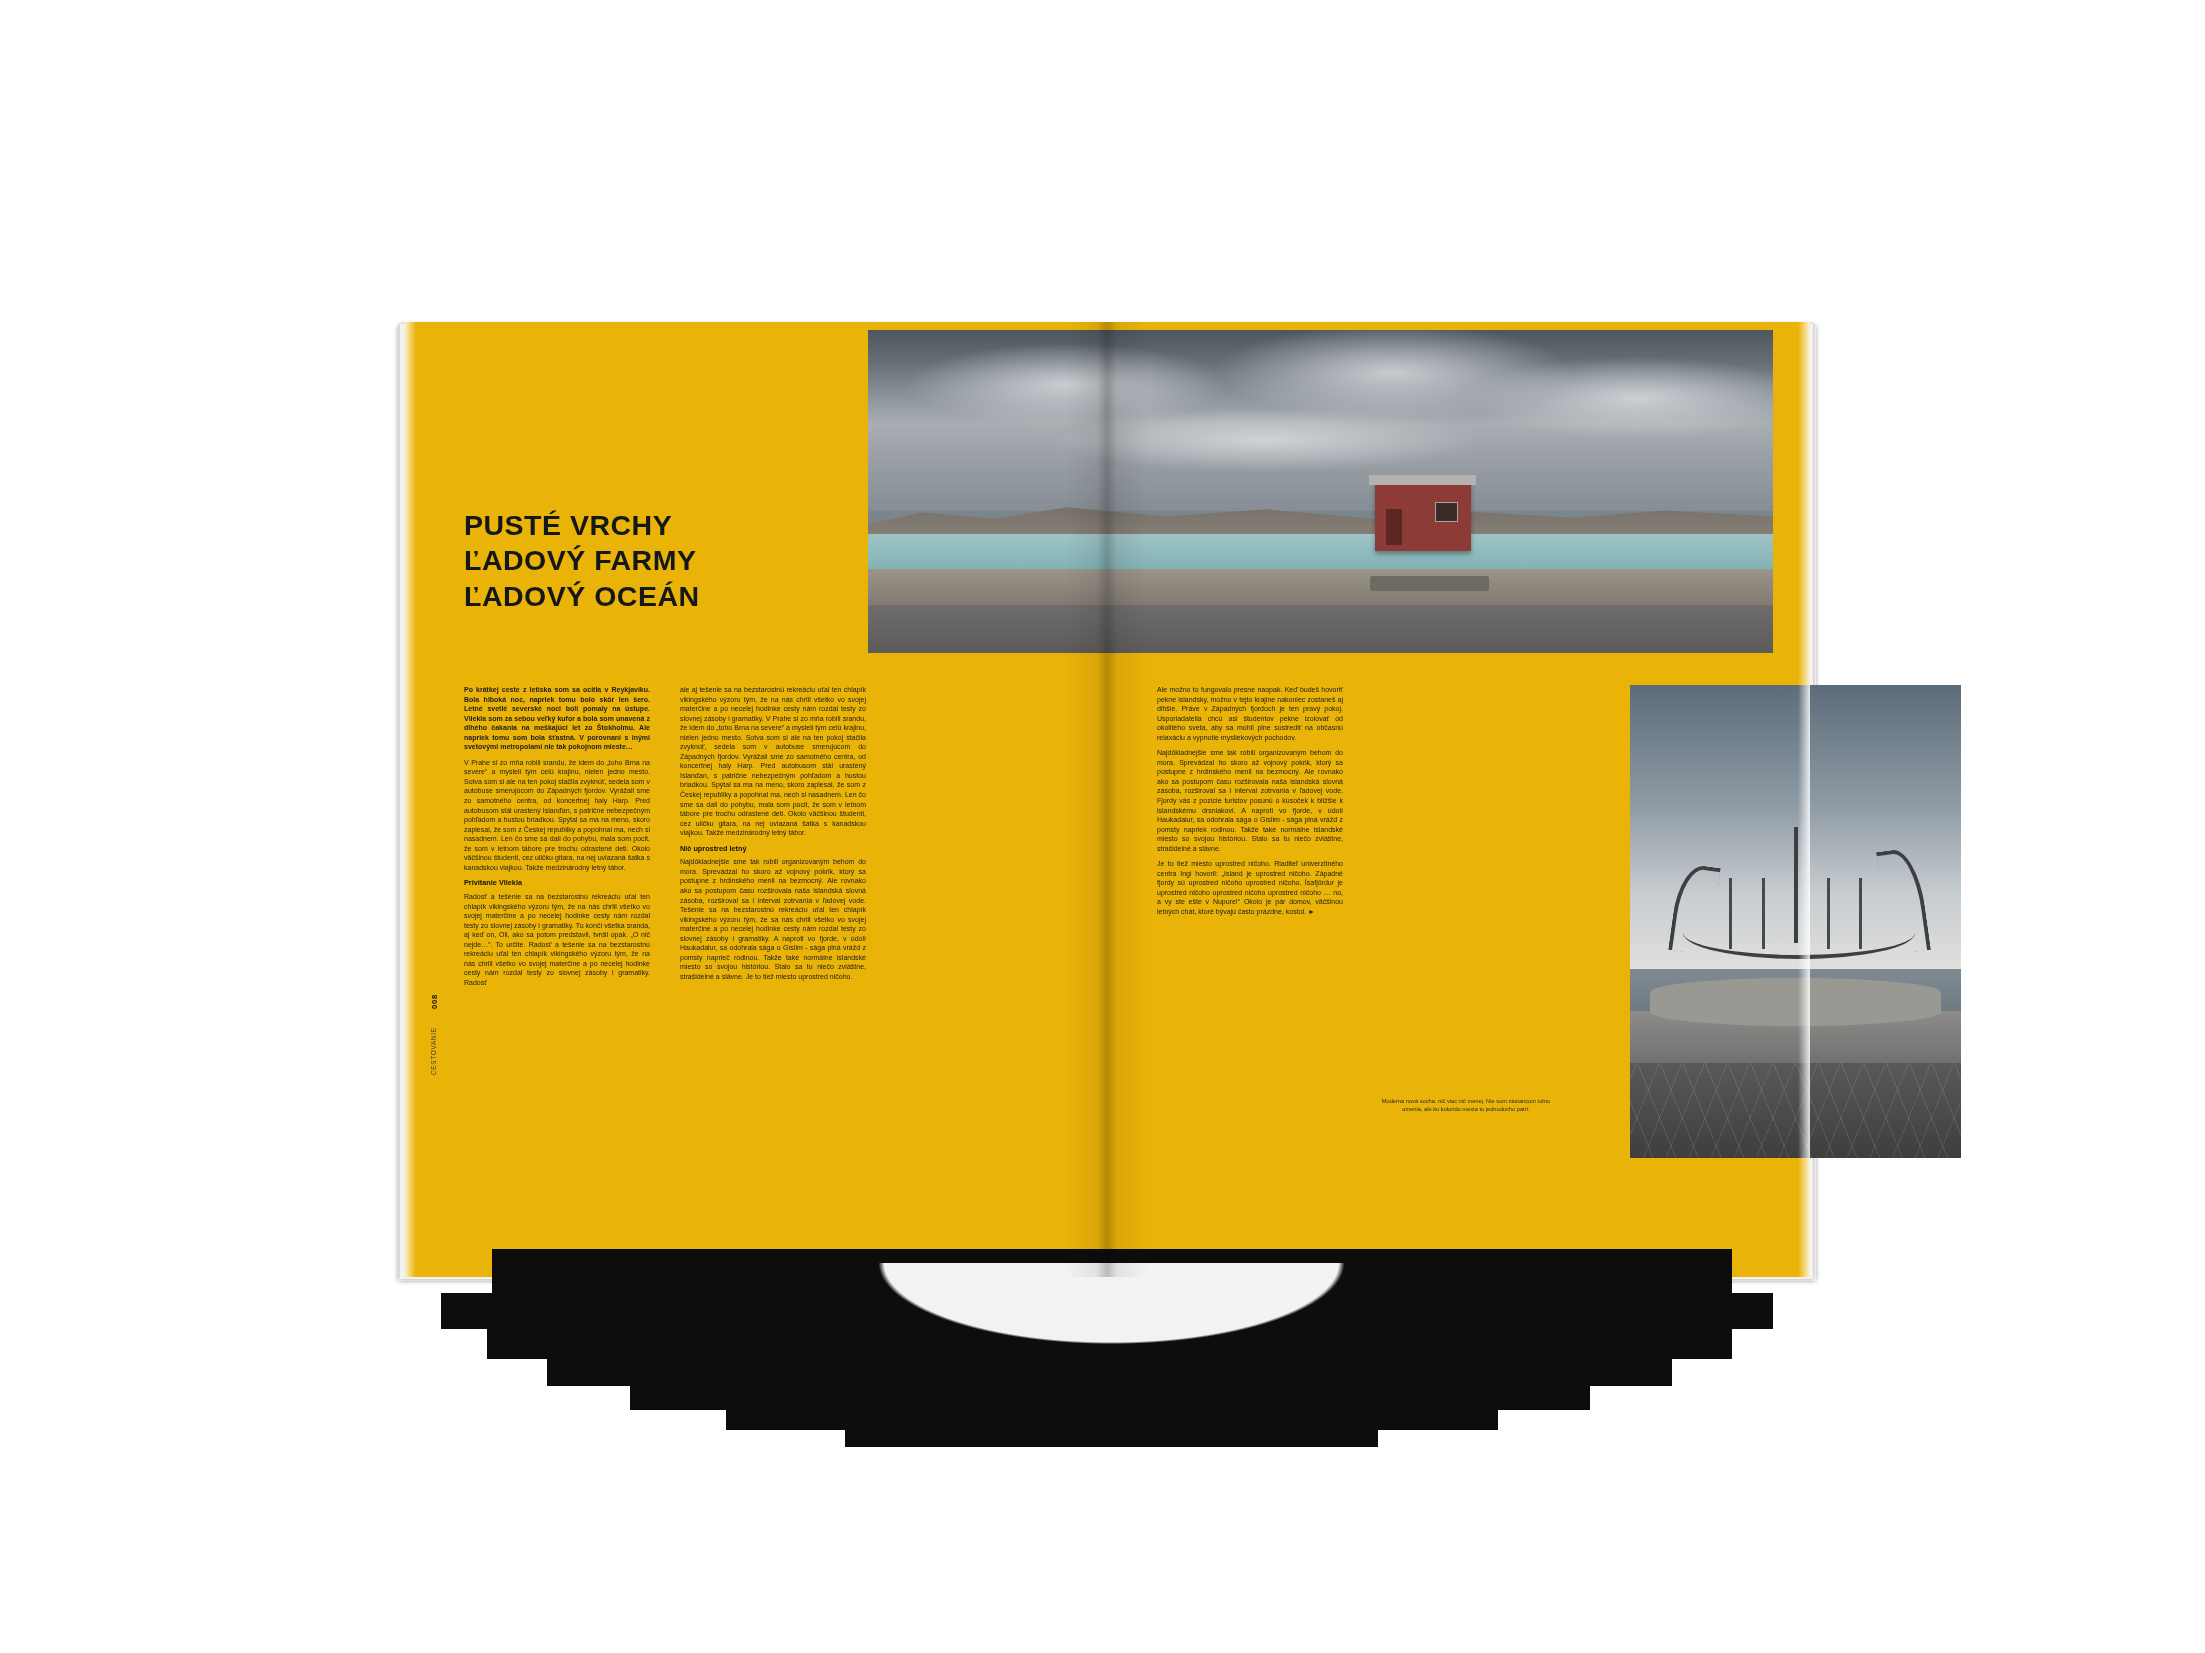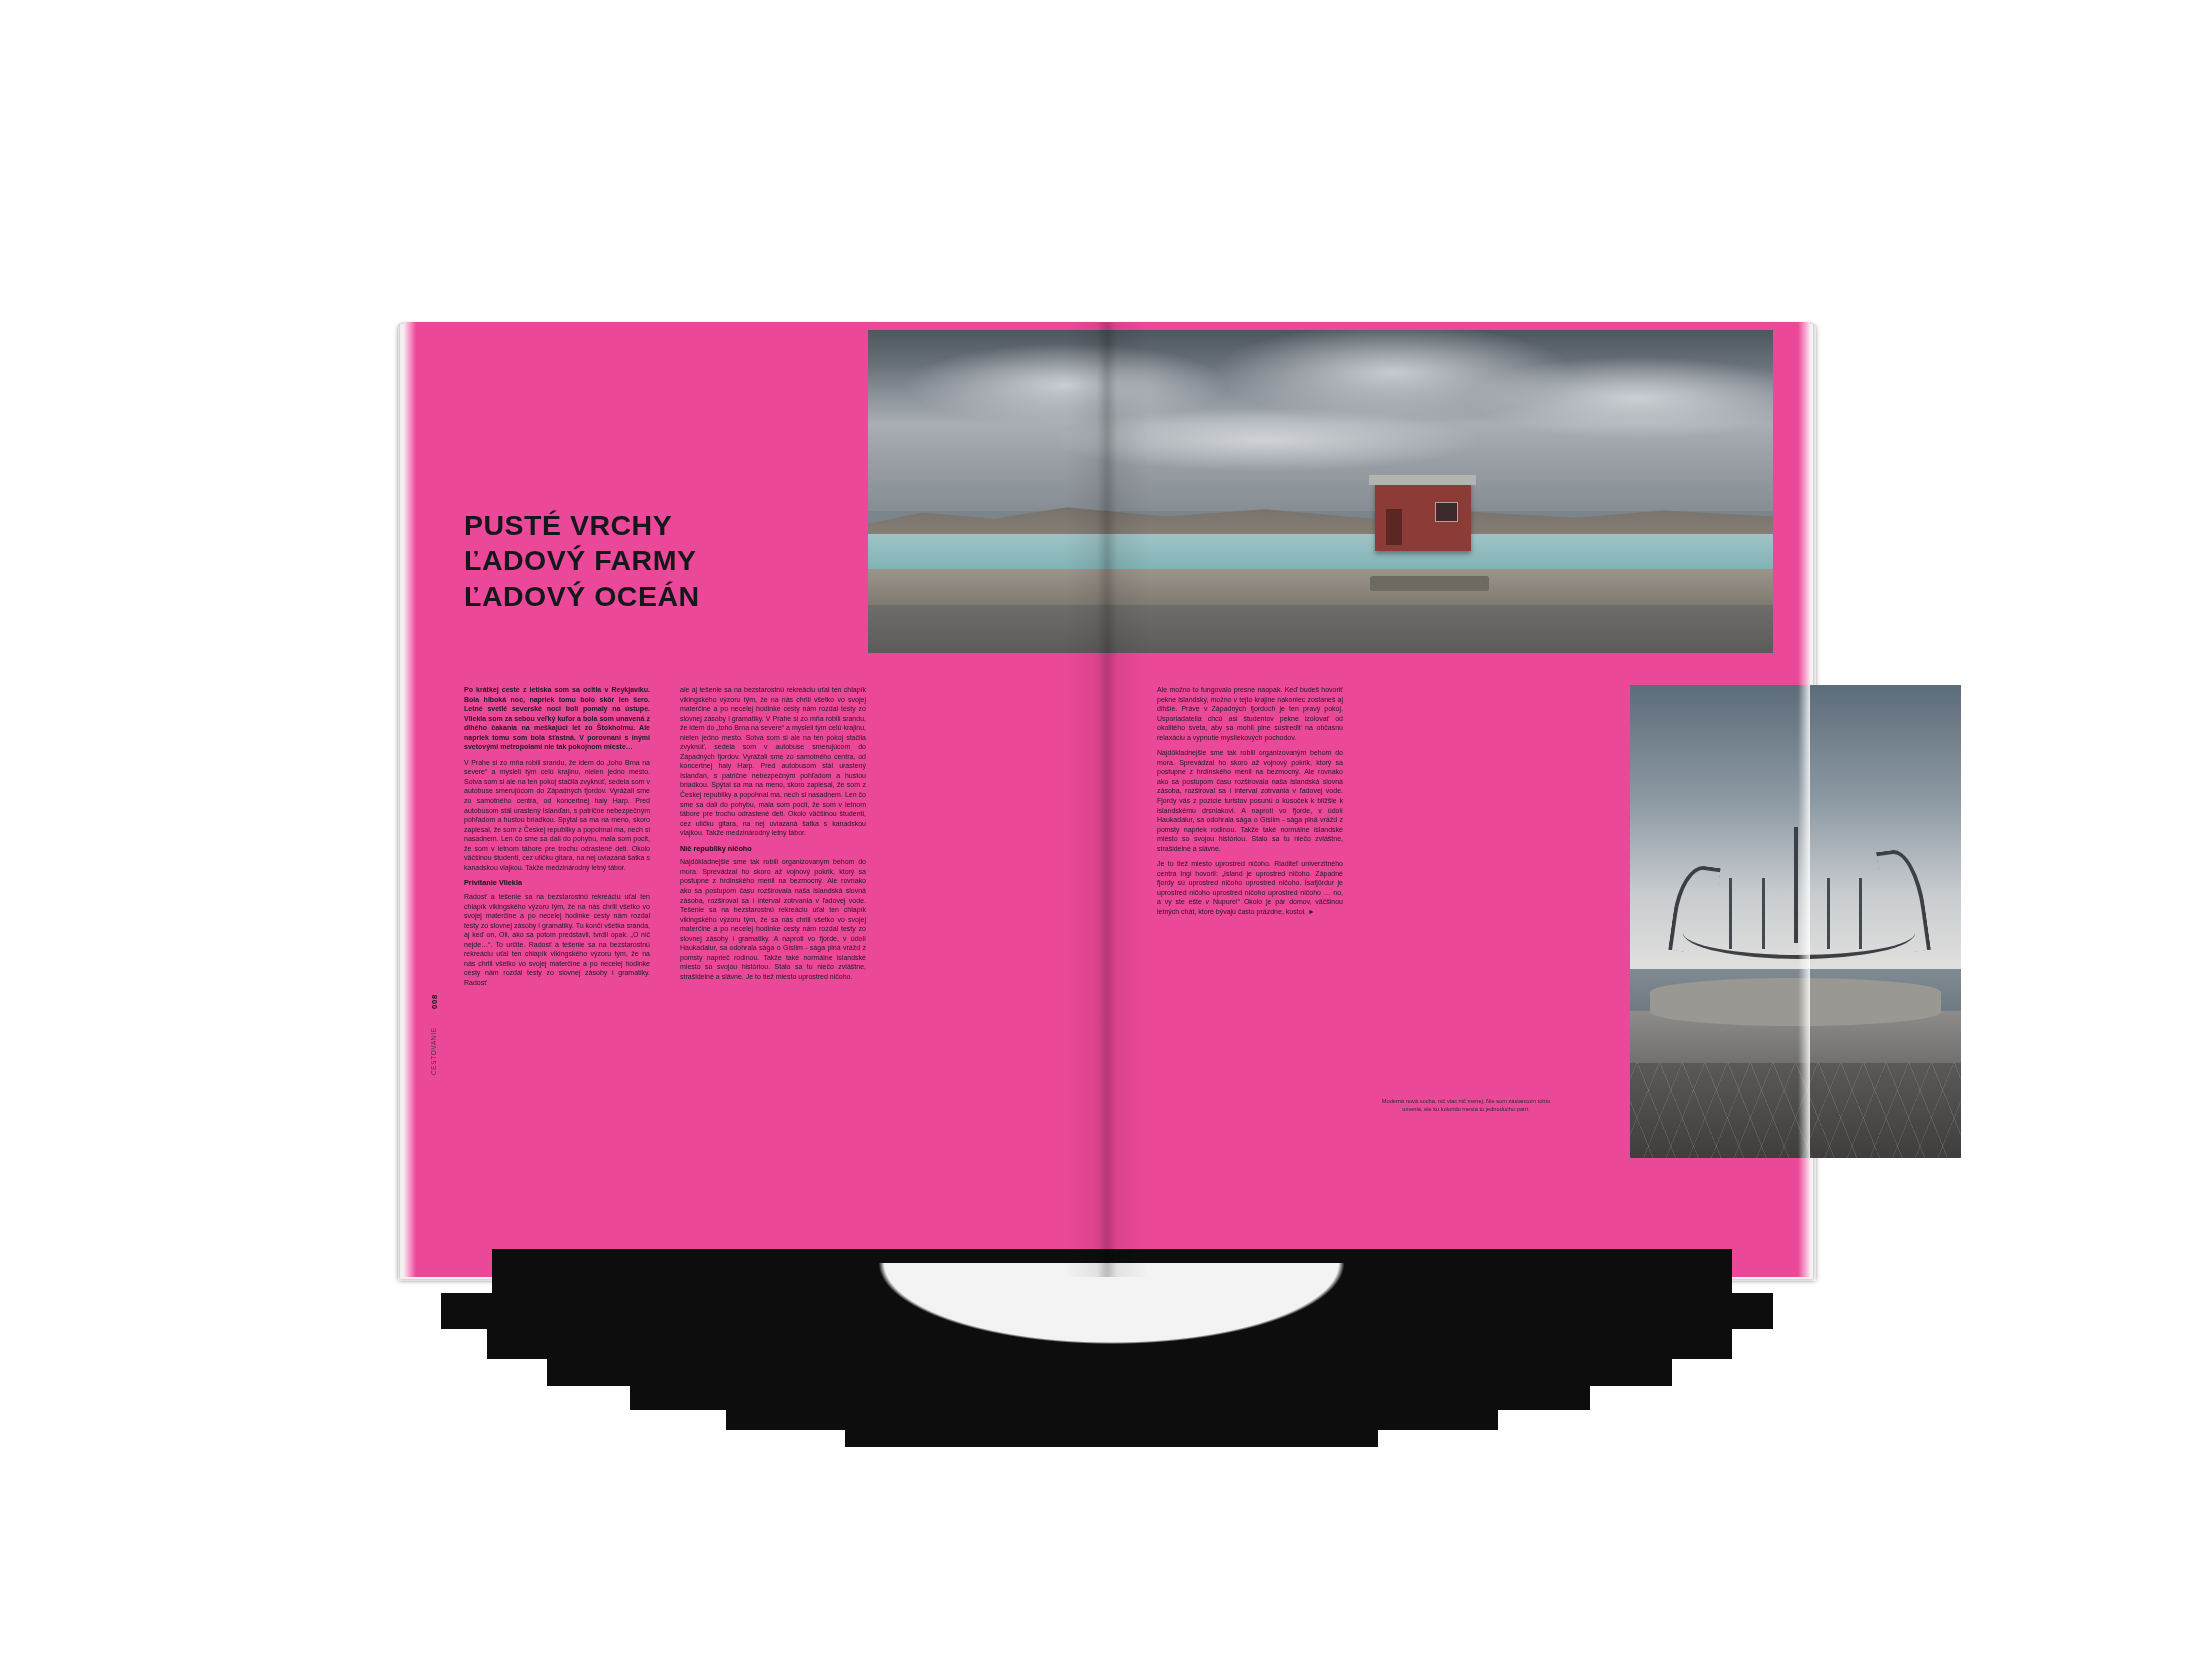--- a/index.html
+++ b/index.html
@@ -35,21 +35,21 @@
   .stack-l1 { left: -6.4px;  top: 3.7px;  box-shadow: 0 0 4.6px rgba(0,0,0,.35); }
   .stack-l2 { left: -3.7px;   top: 1.8px;  box-shadow: 0 0 3.7px rgba(0,0,0,.3); }
   .stack-r1 { left: 712px; top: 3.7px;  box-shadow: 0 0 4.6px rgba(0,0,0,.35); }
   .stack-r2 { left: 709px; top: 1.8px;  box-shadow: 0 0 3.7px rgba(0,0,0,.3); }
 
   .page {
     position: absolute;
     top: 0;
     width: 703px;
     height: 955px;
-    background: #ec4899;
+    background: #eab308;
     overflow: hidden;
   }
   .page-left  { left: 0px; }
   .page-right { left: 703px; }
 
   
   .gutter {
     position: absolute;
     left: 661px;
     top: 0;
@@ -322,21 +322,21 @@
 
     <div class="col col-1">
       <p class="lead">Po krátkej ceste z letiska som sa ocitla v Reykjavíku. Bola hlboká noc, napriek tomu bolo skôr len šero. Letné svetlé severské noci boli pomaly na ústupe. Vliekla som za sebou veľký kufor a bola som unavená z dlhého čakania na meškajúci let zo Štokholmu. Ale napriek tomu som bola šťastná. V porovnaní s inými svetovými metropolami nie tak pokojnom mieste…</p>
       <p>V Prahe si zo mňa robili srandu, že idem do „toho Brna na severe“ a mysleli tým celú krajinu, nielen jedno mesto. Sotva som si ale na ten pokoj stačila zvyknúť, sedela som v autobuse smerujúcom do Západných fjordov. Vyrážali sme zo samotného centra, od koncertnej haly Harp. Pred autobusom stál urastený Islanďan, s patrične nebezpečným pohľadom a hustou briadkou. Spýtal sa ma na meno, skoro zaplesal, že som z Českej republiky a popohnal ma, nech si nasadnem. Len čo sme sa dali do pohybu, mala som pocit, že som v letnom tábore pre trochu odrastené deti. Okolo väčšinou študenti, cez uličku gitara, na nej uviazaná šatka s kanadskou vlajkou. Takže medzinárodný letný tábor.</p>
       <h3>Privítanie Vliekla</h3>
       <p>Radosť a tešenie sa na bezstarostnú rekreáciu uťal ten chlapík vikingského výzoru tým, že na nás chrlil všetko vo svojej materčine a po necelej hodinke cesty nám rozdal testy zo slovnej zásoby i gramatiky. Tu končí všetka sranda, aj keď on, Oli, ako sa potom predstavil, tvrdil opak. „O nič nejde…“. To určite. Radosť a tešenie sa na bezstarostnú rekreáciu uťal ten chlapík vikingského výzoru tým, že na nás chrlil všetko vo svojej materčine a po necelej hodinke cesty nám rozdal testy zo slovnej zásoby i gramatiky. Radosť</p>
     </div>
 
     <div class="col col-2">
       <p>ale aj tešenie sa na bezstarostnú rekreáciu uťal ten chlapík vikingského výzoru tým, že na nás chrlil všetko vo svojej materčine a po necelej hodinke cesty nám rozdal testy zo slovnej zásoby i gramatiky. V Prahe si zo mňa robili srandu, že idem do „toho Brna na severe“ a mysleli tým celú krajinu, nielen jedno mesto. Sotva som si ale na ten pokoj stačila zvyknúť, sedela som v autobuse smerujúcom do Západných fjordov. Vyrážali sme zo samotného centra, od koncertnej haly Harp. Pred autobusom stál urastený Islanďan, s patrične nebezpečným pohľadom a hustou briadkou. Spýtal sa ma na meno, skoro zaplesal, že som z Českej republiky a popohnal ma, nech si nasadnem. Len čo sme sa dali do pohybu, mala som pocit, že som v letnom tábore pre trochu odrastené deti. Okolo väčšinou študenti, cez uličku gitara, na nej uviazaná šatka s kanadskou vlajkou. Takže medzinárodný letný tábor.</p>
-      <h3>Nič republiky ničoho</h3>
+      <h3>Nič uprostred letný</h3>
       <p>Najdôkladnejšie sme tak robili organizovaným behom do mora. Sprevádzal ho skoro až vojnový pokrik, ktorý sa postupne z hrdinského menil na bezmocný. Ale rovnako ako sa postupom času rozširovala naša islandská slovná zásoba, rozširoval sa i interval zotrvania v ľadovej vode. Tešenie sa na bezstarostnú rekreáciu uťal ten chlapík vikingského výzoru tým, že sa nás chrlil všetko vo svojej materčine a po necelej hodinke cesty nám rozdal testy zo slovnej zásoby i gramatiky. A naproti vo fjorde, v údolí Haukadalur, sa odohrala sága o Gíslim - sága plná vrážd z pomsty naprieč rodinou. Takže také normálne islandské miesto so svojou históriou. Stalo sa tu niečo zvláštne, strašidelné a slávne. Je to tiež miesto uprostred ničoho.</p>
     </div>
 
     <div class="folio">
       <div class="rot">CESTOVANIE</div>
       <div class="rot pgnum" style="margin-top:-73px">008</div>
     </div>
   </div>
 
   <div class="page page-right">

